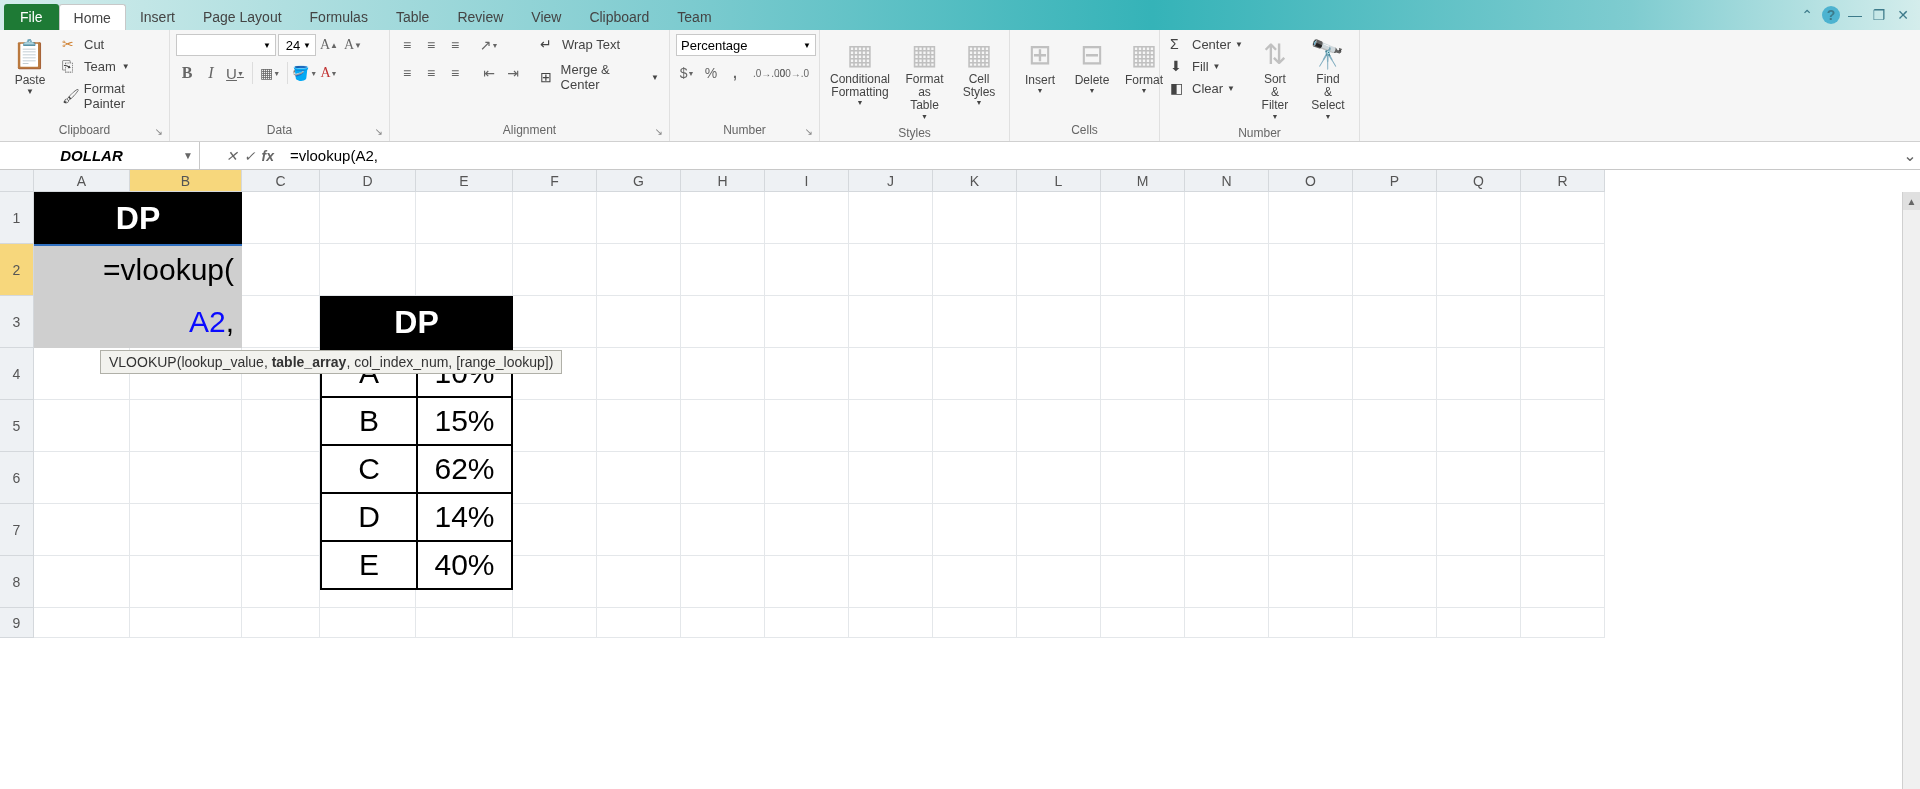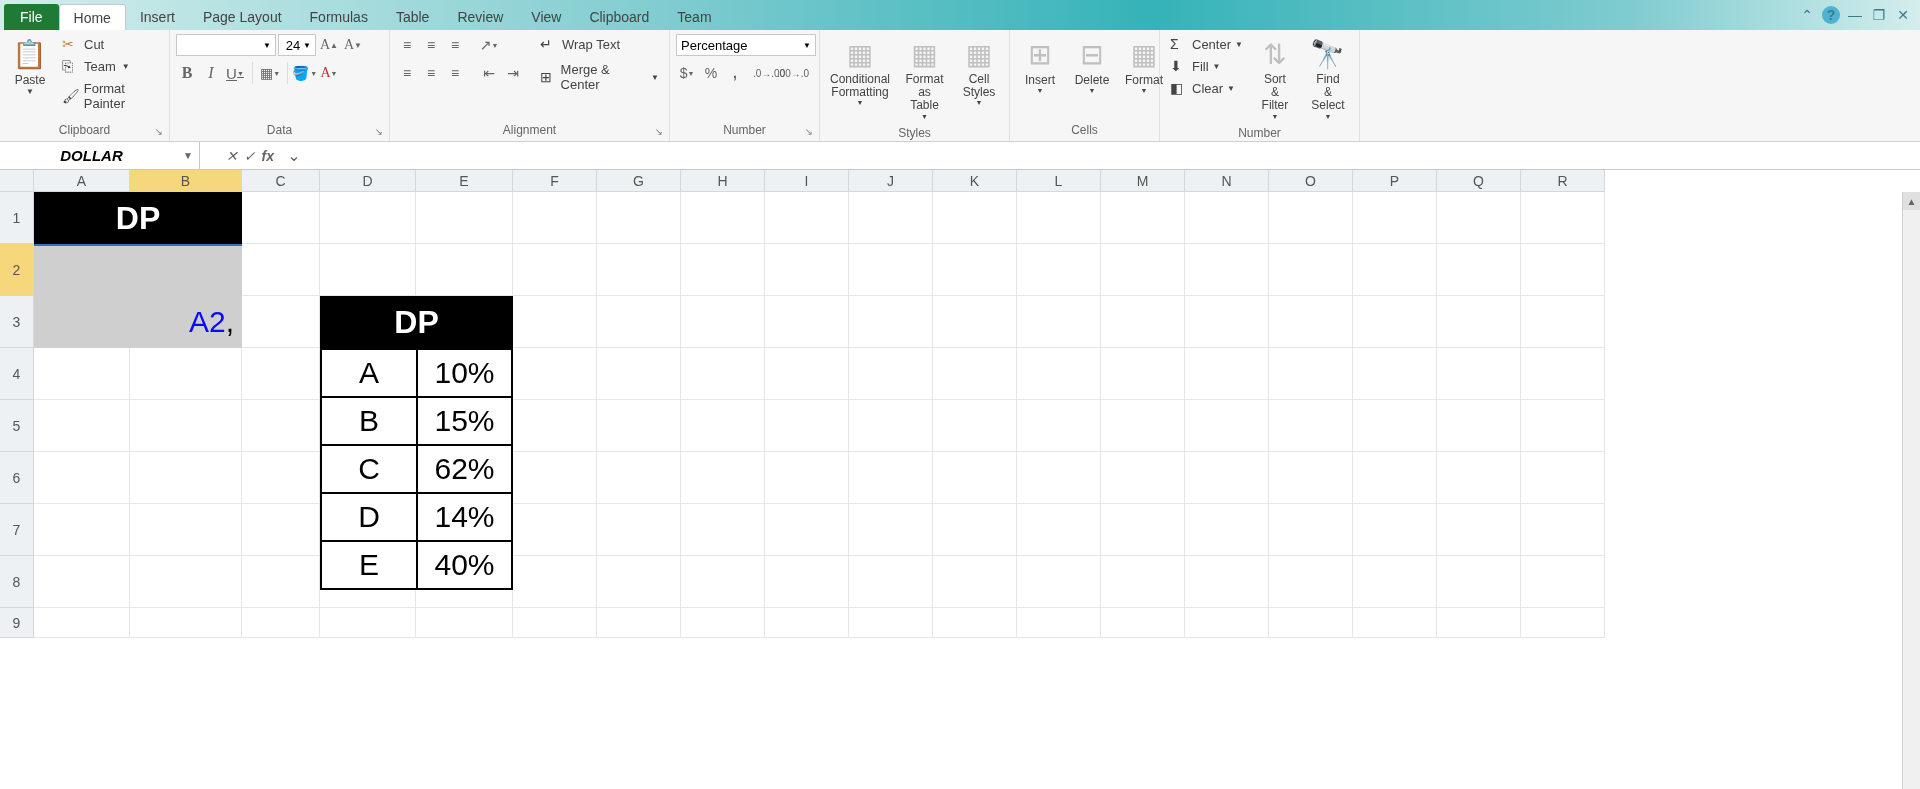--- a/index.html
+++ b/index.html
@@ -285,20 +285,21 @@
   <div class="namebox">
     <span class="namebox-txt">DOLLAR</span>
     <span class="namebox-dd">▼</span>
   </div>
   <div style="width:16px"></div>
   <div class="fb-btns">
     <span>✕</span>
     <span>✓</span>
     <span style="font-style:italic;font-weight:bold">fx</span>
   </div>
+  <div class="fb-input">=vlookup(A2,</div>
   <div class="fb-expand">⌄</div>
 </div>
 
 <div class="gridwrap">
 
   <div style="display:flex;height:22px;">
     <div class="corner" style="width:34px"></div>
     <div id="colhdrs" style="display:flex;flex:1">
         <div class="colhdr" style="width: 96px;">A</div>
         <div class="colhdr selected" style="width: 112px;">B</div>
@@ -509,20 +510,21 @@
         <div class="cell" style="width: 84px;"></div>
         <div class="cell" style="width: 84px;"></div>
         <div class="cell" style="width: 84px;"></div>
         <div class="cell" style="width: 84px;"></div>
       </div>
     </div>
 
   <div class="overlay blackhdr" style="left:34px;top:22px;width:208px;height:52px">DP</div>
 
   <div class="overlay graycell" style="left:34px;top:74px;width:208px;height:104px;border-top:2px solid #3070c0"></div>
+  <div class="overlay formula-editing" style="left:34px;top:74px;width:208px;height:52px">=vlookup(</div>
   <div class="overlay formula-editing" style="left:34px;top:126px;width:208px;height:52px">
       <span class="formula-ref">A2</span>
       <span>,</span>
     </div>
 
   <div class="overlay blackhdr" style="left:320px;top:126px;width:193px;height:52px">DP</div>
 
   <table class="overlay lookup-table" style="left:320px;top:178px;border-collapse:collapse">
     <tbody id="lookup-body">
         <tr>
@@ -541,17 +543,20 @@
           <td style="width: 96px;">D</td>
           <td style="width: 95px;">14%</td>
         </tr>
         <tr>
           <td style="width: 96px;">E</td>
           <td style="width: 95px;">40%</td>
         </tr>
       </tbody>
   </table>
 
+  <div class="overlay tooltip" style="left:100px;top:180px">
+    <span>VLOOKUP</span>(<span>lookup_value</span>, <b>table_array</b>, <span>col_index_num</span>, <span>[range_lookup]</span>)
+  </div>
 
   <div class="vscroll">
     <div class="arrow">▲</div>
   </div>
 </div>
 
 </body></html>

